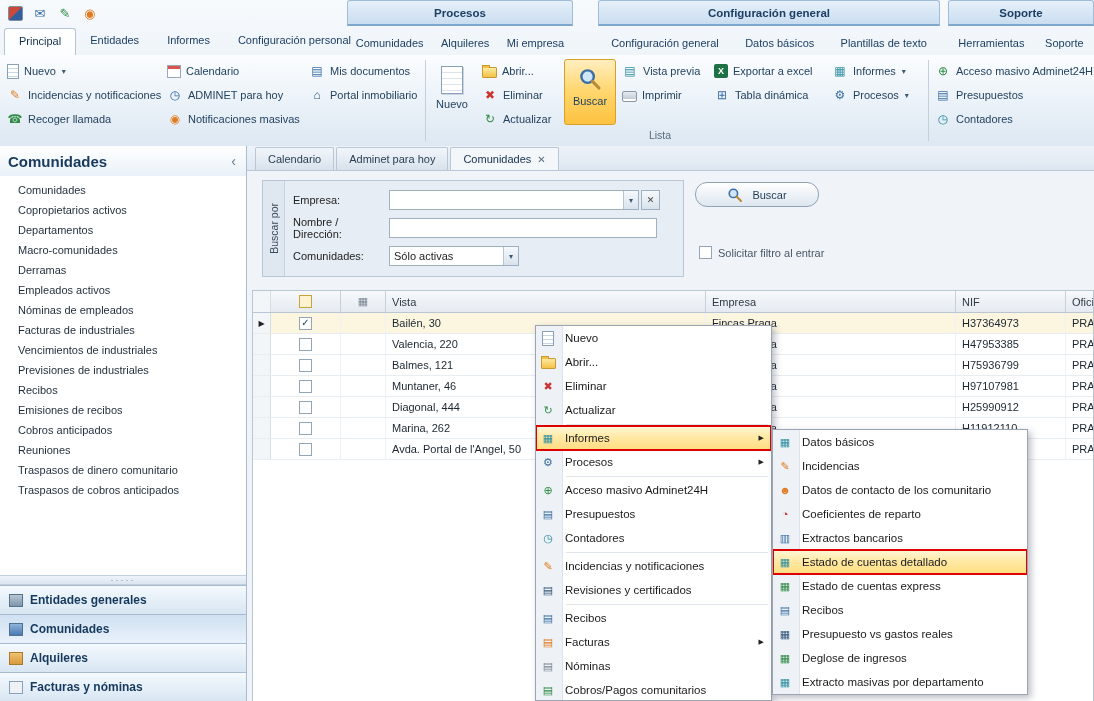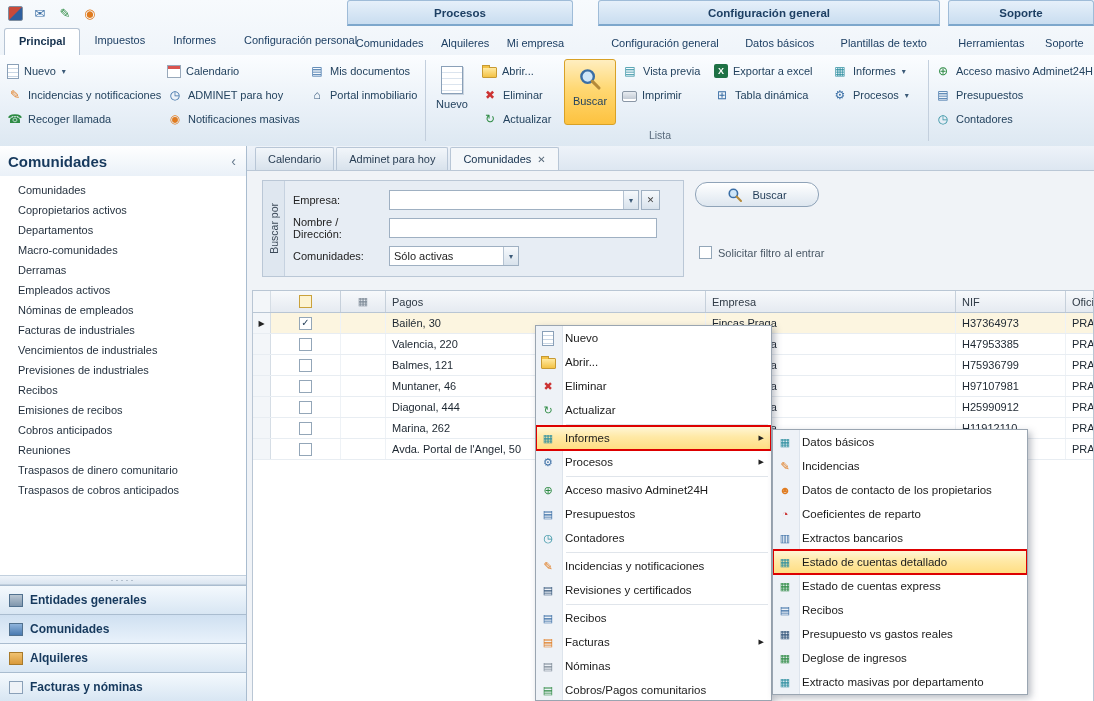--- a/index.html
+++ b/index.html
@@ -16,21 +16,21 @@
   .applogo{width:15px;height:15px;border-radius:2px;background:linear-gradient(135deg,#c94a3a 48%,#2f5f9e 52%);border:1px solid #7e8ea0;}
   .ctxhdr{position:absolute;top:0;height:26px;display:flex;align-items:center;justify-content:center;
     font-weight:bold;font-size:11.5px;color:#1d3f63;
     background:linear-gradient(#e6f0fa,#c9ddf0);border:1px solid #9fbcd8;border-bottom:2px solid #7da7cc;
     border-radius:3px 3px 0 0;}
   #ctx1{left:347px;width:226px;} #ctx2{left:598px;width:342px;} #ctx3{left:948px;width:146px;}
   .tabrow{position:absolute;top:26px;left:0;width:100%;height:29px;}
   .mtabs{position:absolute;left:4px;bottom:0;display:flex;}
   .tab{padding:6px 14px 7px;color:#1d3f63;white-space:nowrap;}
   .tab.active{background:linear-gradient(#ffffff,#fbfdff);border:1px solid #b6c4d4;border-bottom:none;
-    border-radius:3px 3px 0 0;font-weight:bold;color:#14304d;padding-bottom:8px;}
+    border-radius:3px 3px 0 0;font-weight:normal;color:#14304d;padding-bottom:8px;}
   .ctabs{position:absolute;bottom:0;display:flex;justify-content:space-around;}
   #ctabs1{left:347px;width:226px;} #ctabs2{left:598px;width:342px;} #ctabs3{left:948px;width:146px;}
   .ctab{padding:6px 4px;color:#1d3f63;white-space:nowrap;}
   .ribbon{position:absolute;top:55px;left:0;width:1094px;height:91px;display:flex;align-items:stretch;padding:0 2px;
     background:linear-gradient(#fbfdff,#eaf1f8 55%,#dde8f2);}
   .rcol{display:flex;flex-direction:column;padding-top:4px;flex:none;}
   .w160{width:160px;} .w142{width:142px;} .w120{width:120px;} .w86{width:86px;}
   .w92{width:92px;} .w118{width:118px;} .w100{width:100px;} .w170{width:170px;}
   .rsep{width:1px;background:#c3cfdd;margin:5px 1px;flex:none;}
   .rbtn{display:flex;align-items:center;gap:5px;height:24px;padding:0 5px;border-radius:3px;color:#24435f;white-space:nowrap;overflow:hidden;}
@@ -149,21 +149,21 @@
   <div class="ctxhdr" id="ctx2">
       <span>Configuración general</span>
     </div>
   <div class="ctxhdr" id="ctx3">
       <span>Soporte</span>
     </div>
 
   <div class="tabrow">
     <div class="mtabs">
       <div class="tab active">Principal</div>
-      <div class="tab">Impuestos</div>
+      <div class="tab">Entidades</div>
       <div class="tab">Informes</div>
       <div class="tab">Configuración personal</div>
     </div>
     <div class="ctabs" id="ctabs1">
       <div class="ctab">Comunidades</div>
       <div class="ctab">Alquileres</div>
       <div class="ctab">Mi empresa</div>
     </div>
     <div class="ctabs" id="ctabs2">
       <div class="ctab">Configuración general</div>
@@ -397,21 +397,21 @@
 
   <div class="grid">
     <div class="ghead">
       <div class="gh cind"></div>
       <div class="gh cchk" style="justify-content:center;padding-left:0;">
           <span class="cb amber"></span>
         </div>
       <div class="gh cicn" style="justify-content:center;padding-left:0;">
           <span class="gi sm c-gray">▦</span>
         </div>
-      <div class="gh cnom">Pagos</div>
+      <div class="gh cnom">Vista</div>
       <div class="gh cemp">Empresa</div>
       <div class="gh cnif">NIF</div>
       <div class="gh cofi">Ofici</div>
     </div>
 
     <div class="grow sel">
       <div class="gc cind">
           <span class="rowarrow">▶</span>
         </div>
       <div class="gc cchk">
@@ -570,21 +570,21 @@
   <div class="mitem">
     <span class="gi sm c-teal">▦</span>
     <span class="mlabel">Datos básicos</span>
   </div>
   <div class="mitem">
     <span class="gi sm c-orange">✎</span>
     <span class="mlabel">Incidencias</span>
   </div>
   <div class="mitem">
     <span class="gi sm c-orange">☻</span>
-    <span class="mlabel">Datos de contacto de los propietarios</span>
+    <span class="mlabel">Datos de contacto de los comunitario</span>
   </div>
   <div class="mitem">
     <span class="gi sm c-red">◔</span>
     <span class="mlabel">Coeficientes de reparto</span>
   </div>
   <div class="mitem">
     <span class="gi sm c-blue">▥</span>
     <span class="mlabel">Extractos bancarios</span>
   </div>
   <div class="mitem hl annot">

